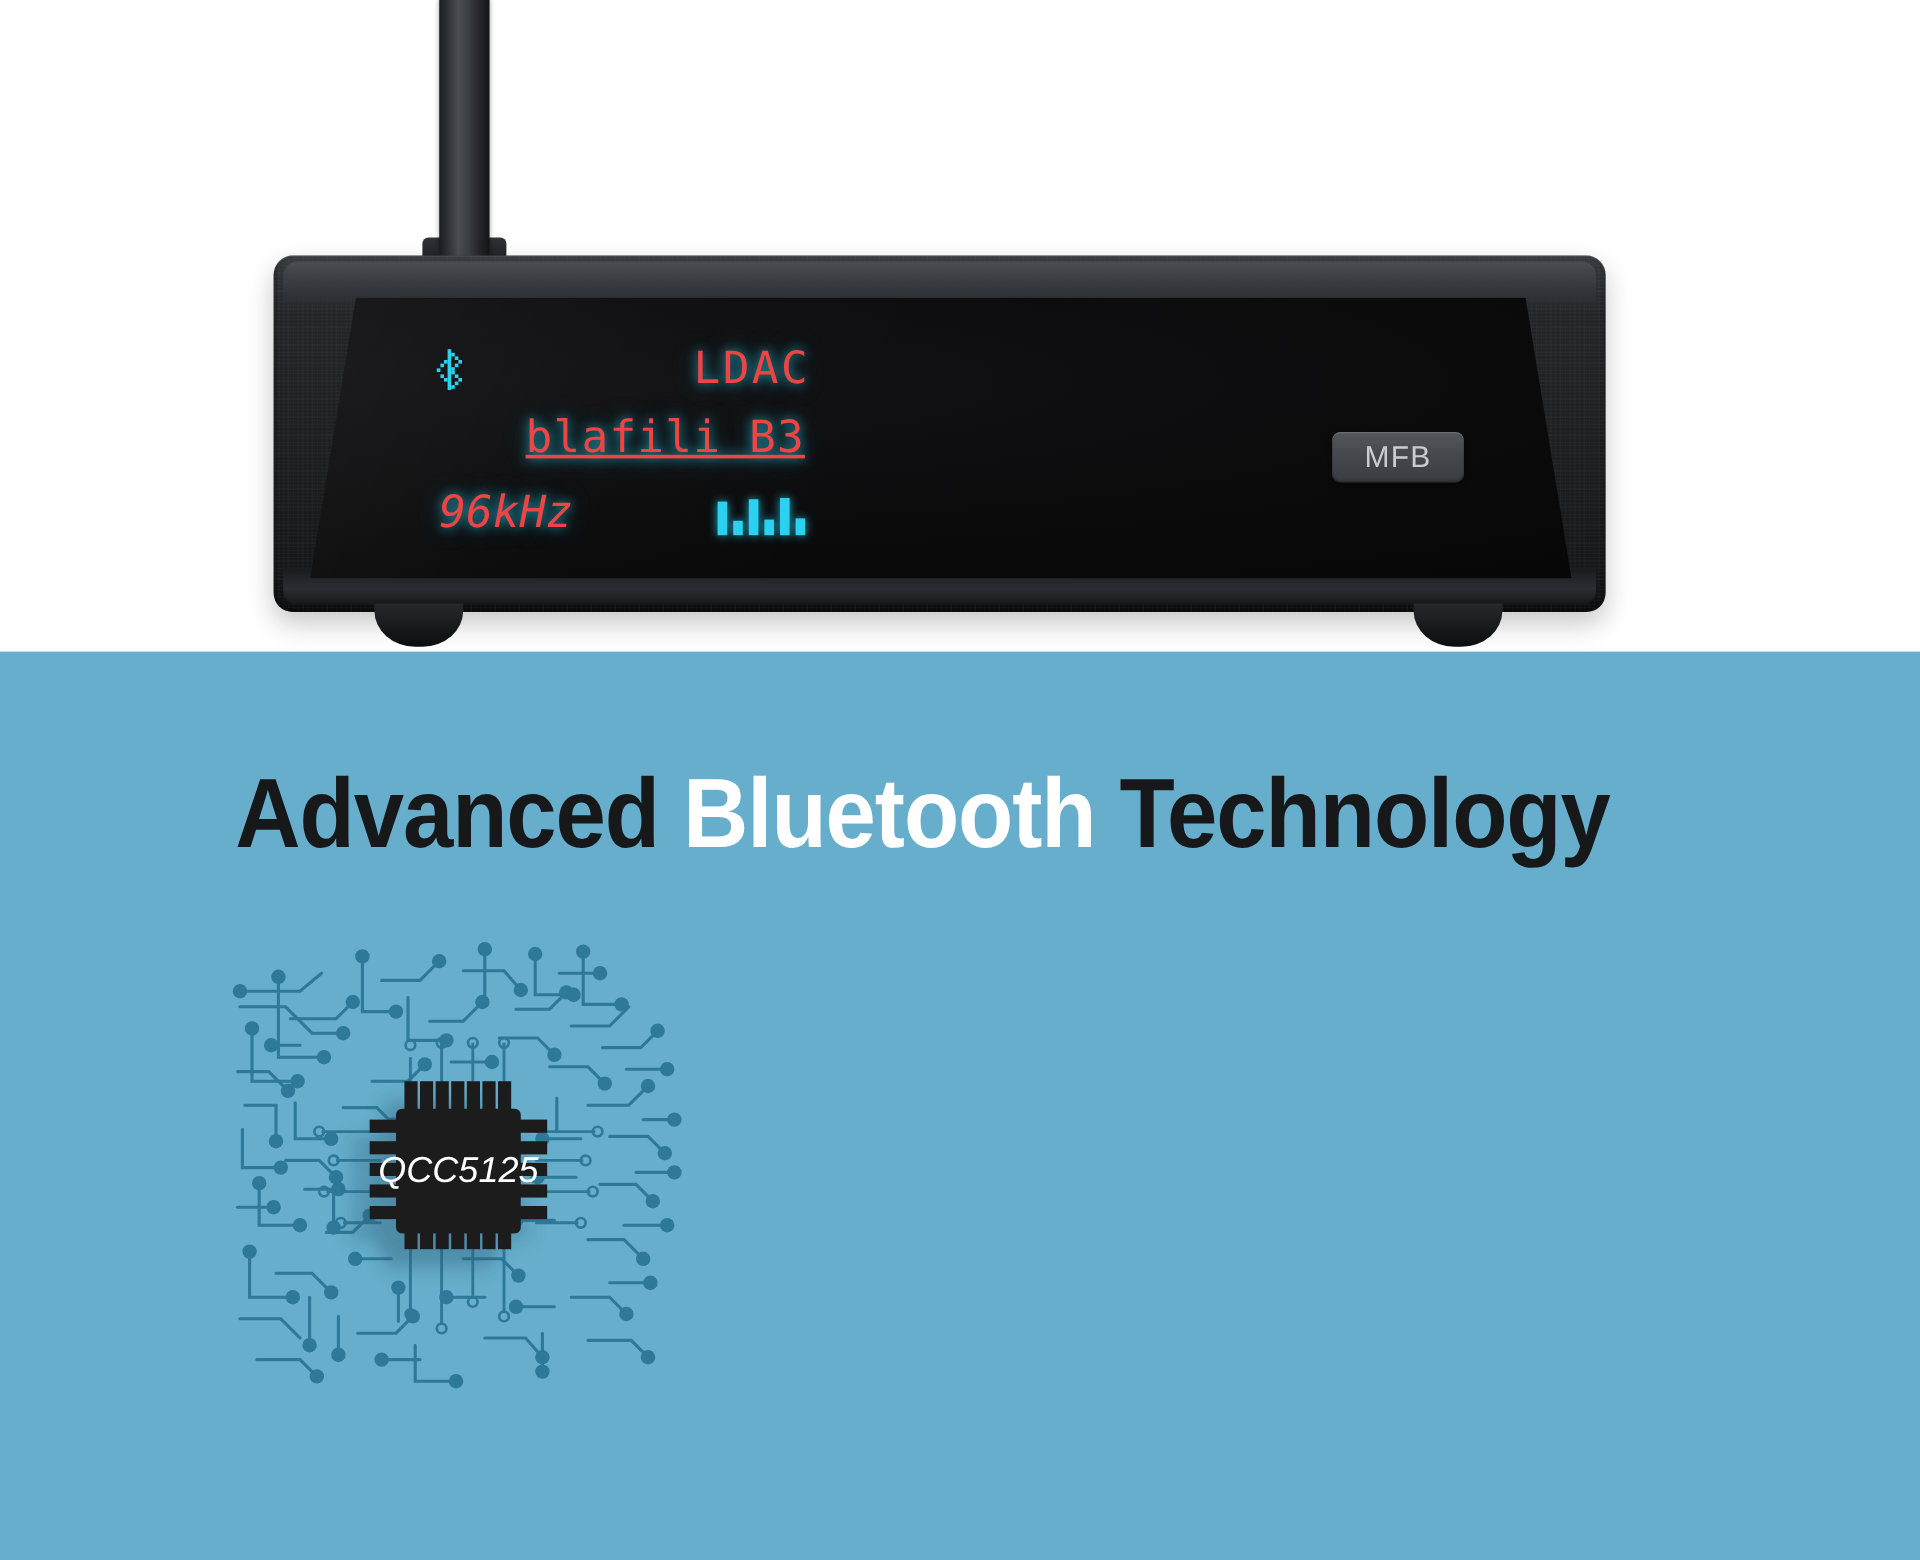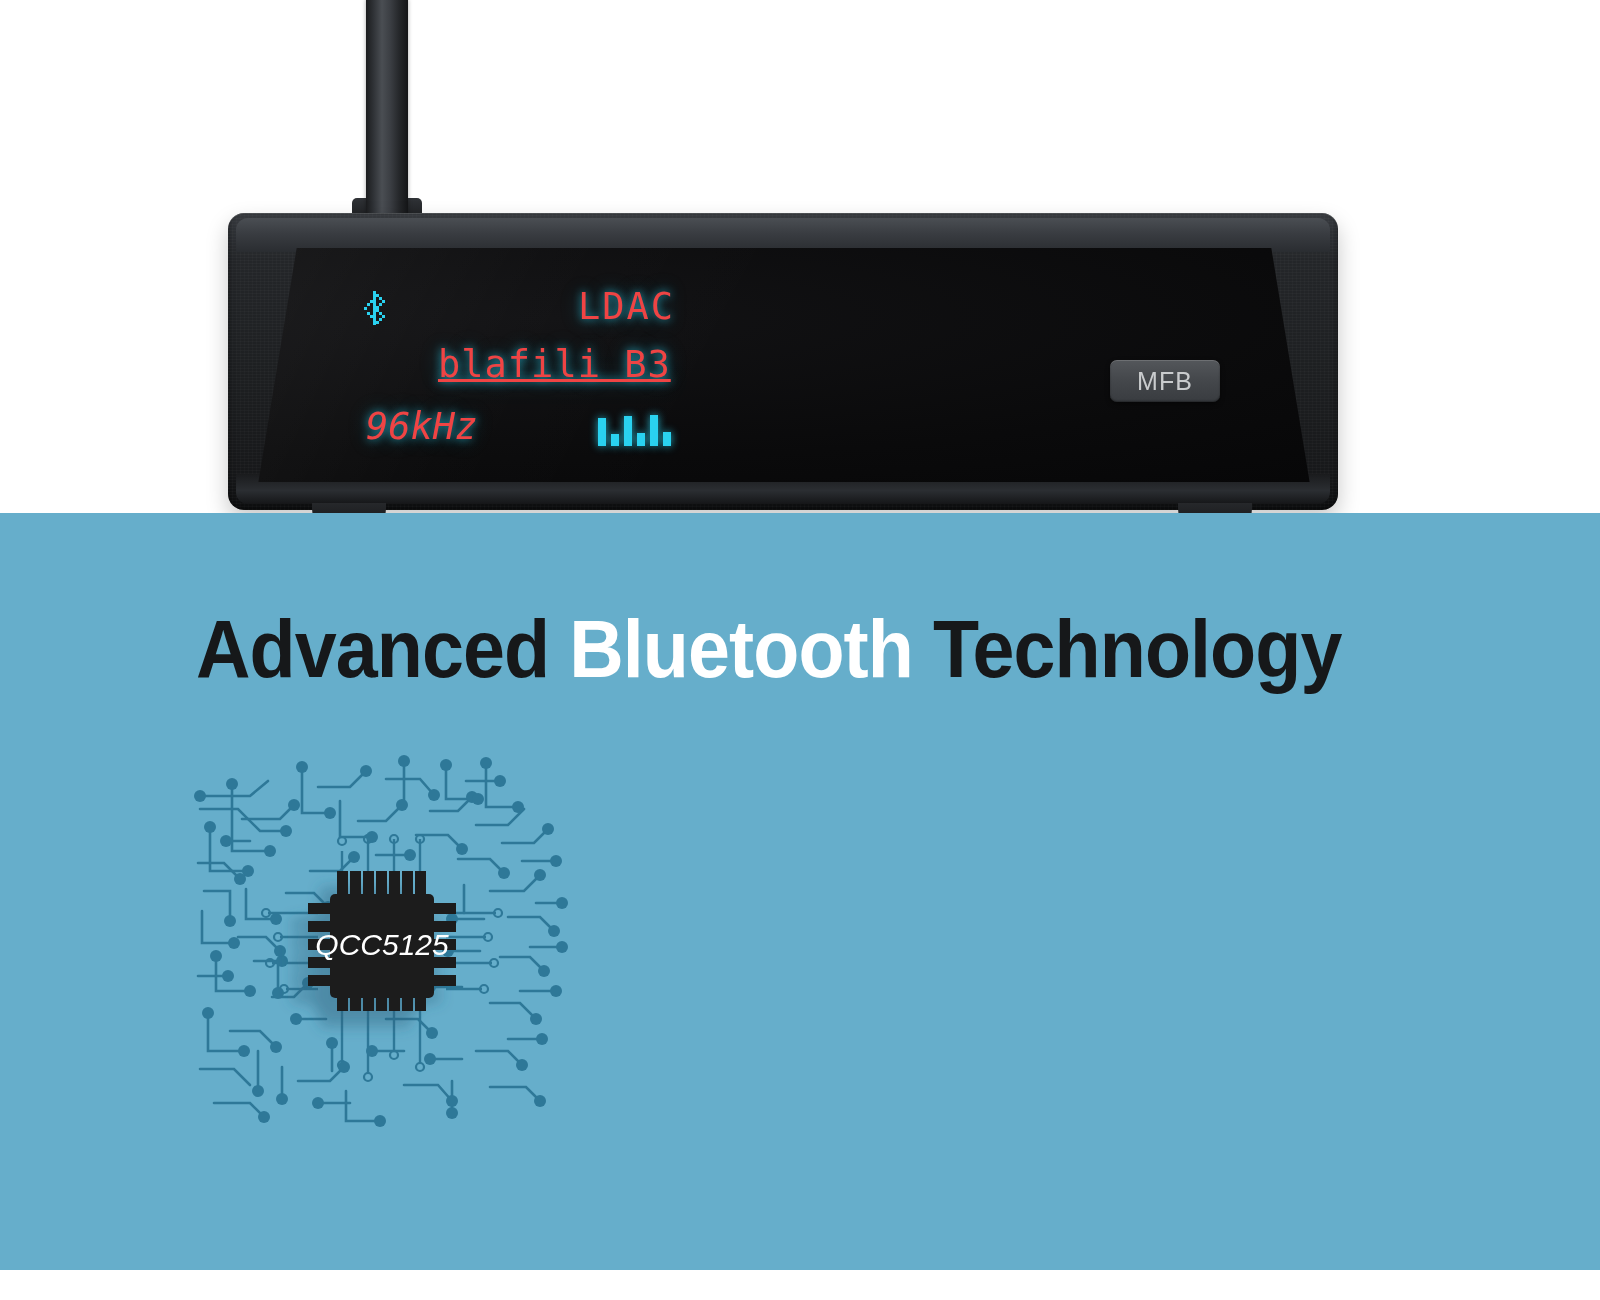--- a/index.html
+++ b/index.html
@@ -195,21 +195,21 @@
     width: 74px; height: 36px;
     border-radius: 0 0 34px 34px / 0 0 30px 30px;
     background: linear-gradient(to bottom, #26282b 0%, #17181a 60%, #0c0d0e 100%);
   }
   .foot-left  { left: 312px; top: 503px; }
   .foot-right { left: 1178px; top: 503px; }
 
   
   .panel {
     position: absolute;
-    left: 0; top: 513px;
+    left: 0; top: 543px;
     width: 1600px; height: 757px;
     background: #66AECB;
     overflow: hidden;
   }
 
   .headline {
     position: absolute;
     left: 196px; top: 95px;
     font-family: "Liberation Sans Narrow", "Liberation Sans", sans-serif;
     font-weight: bold;

